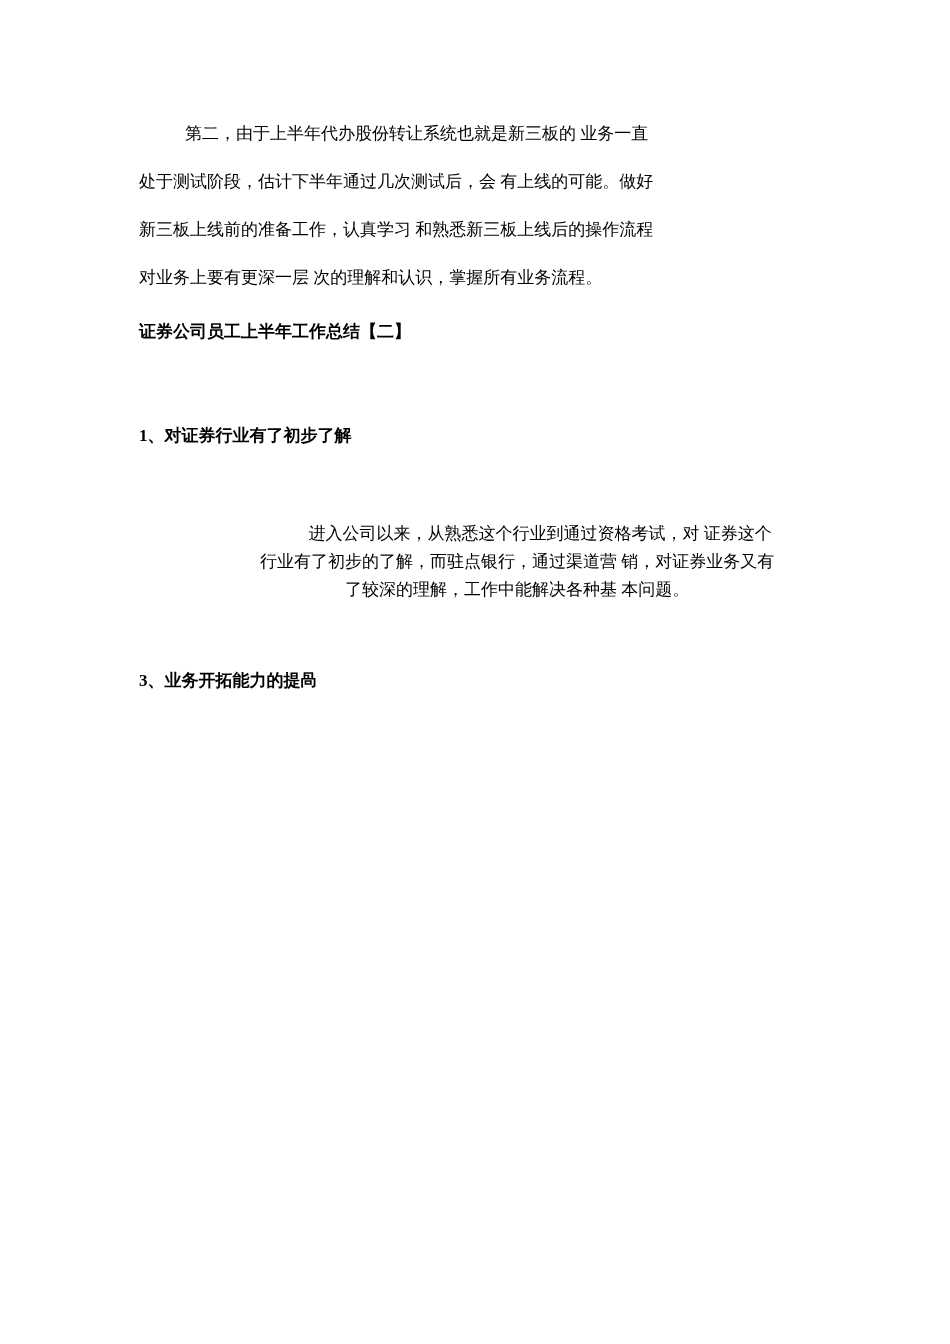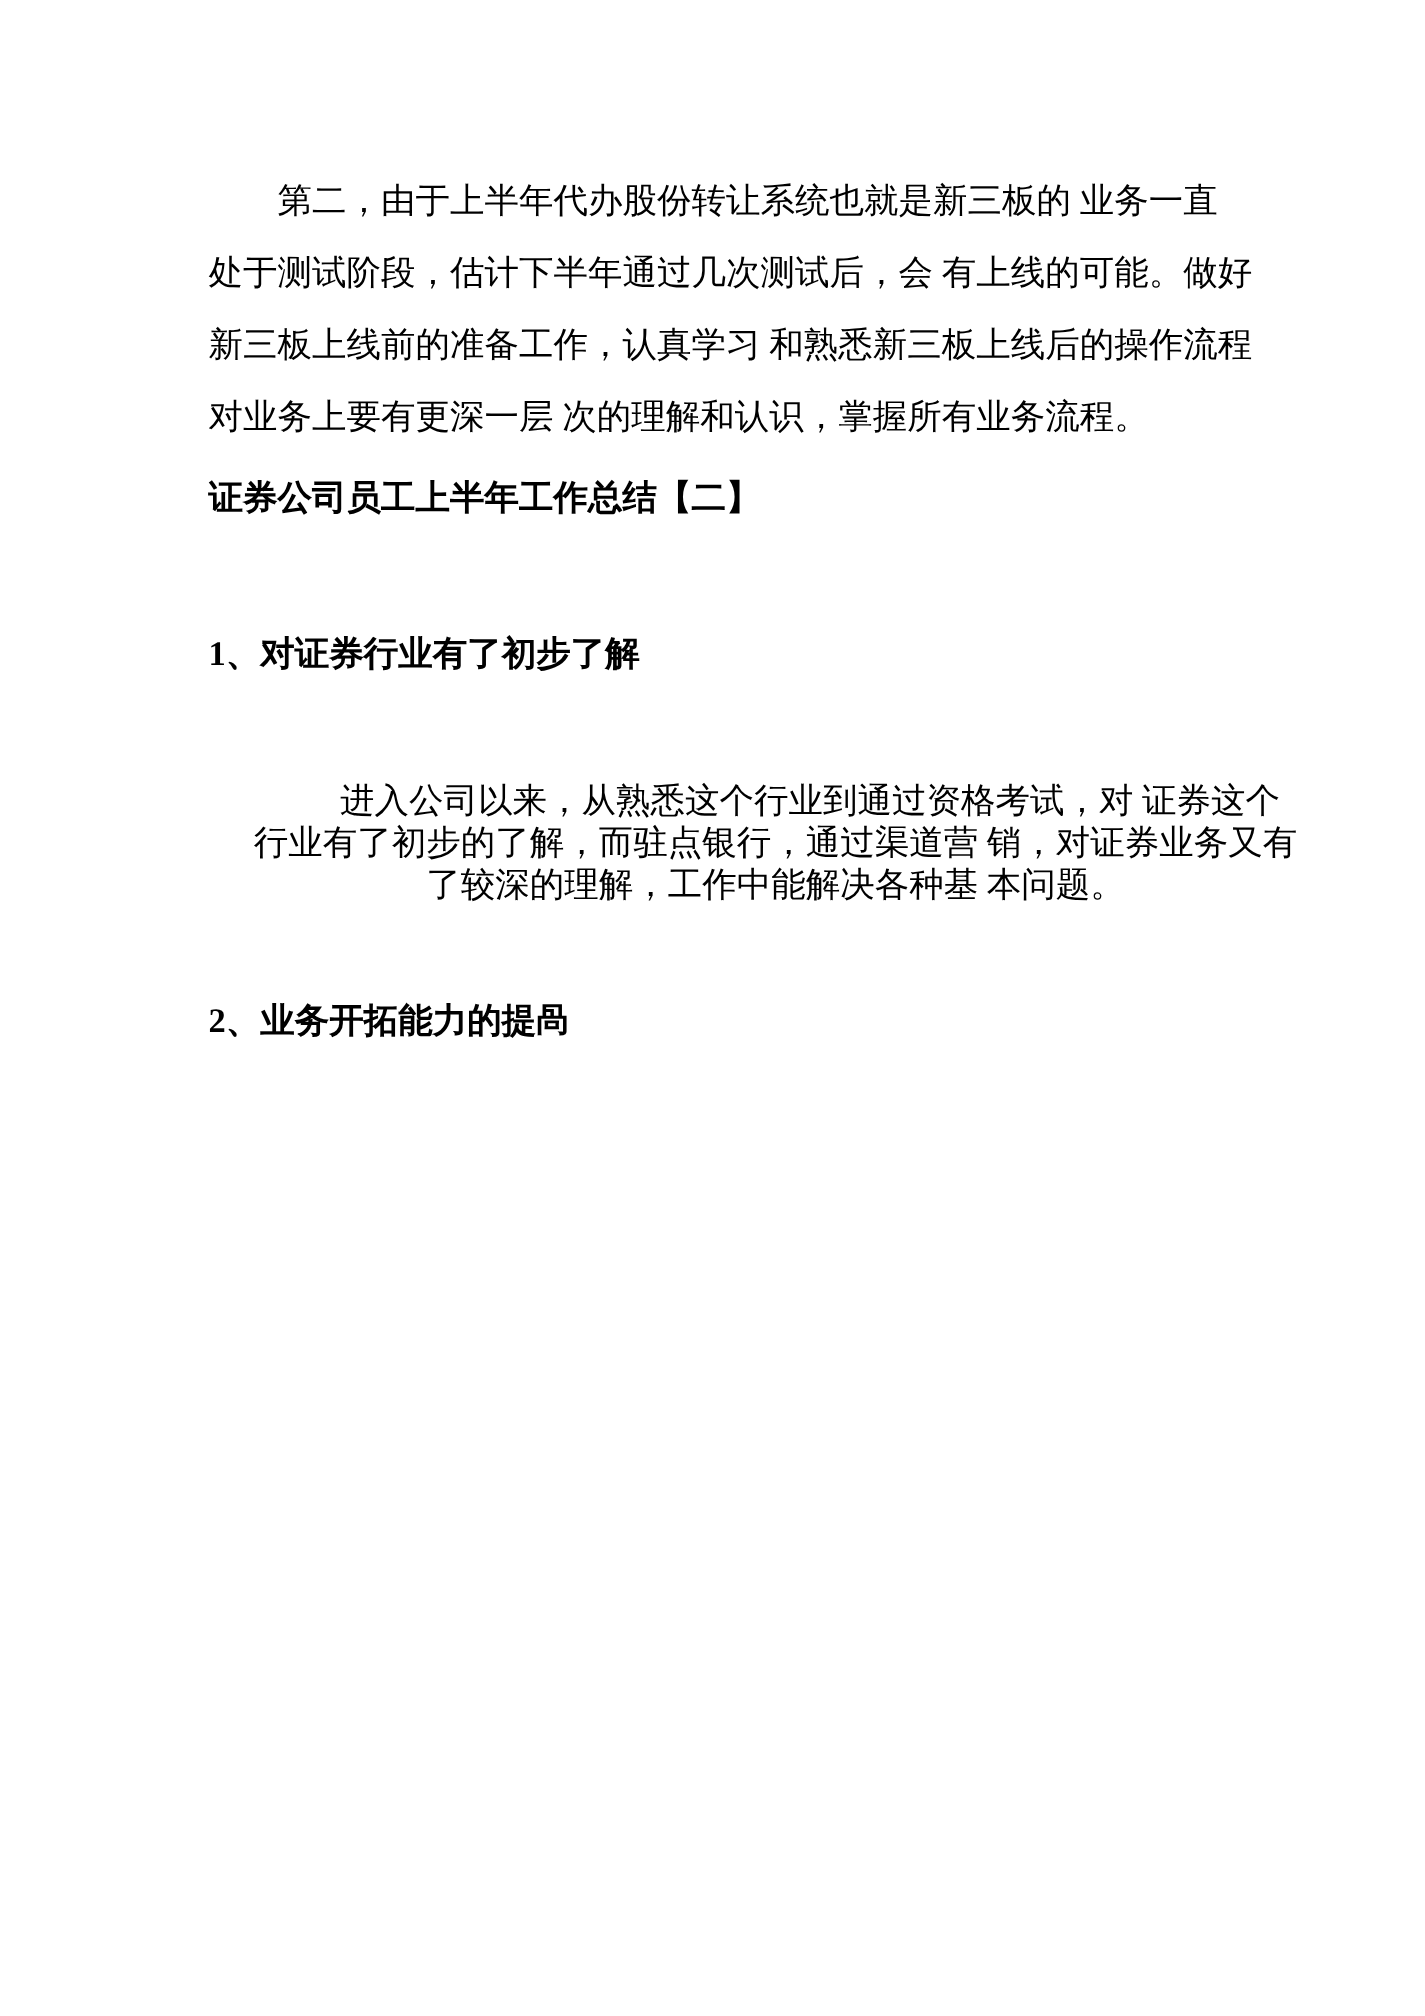--- a/index.html
+++ b/index.html
@@ -12,21 +12,21 @@
     width: 950px;
     height: 1344px;
     background: #ffffff;
     overflow: hidden;
   }
   .content {
     box-sizing: border-box;
     width: 100%;
     padding: 0 55px 0 139px;
     font-family: "Liberation Serif", "DejaVu Serif", serif;
-    font-size: 23px;
+    font-size: 17px;
     font-weight: 400;
     color: #000000;
     letter-spacing: 0px;
   }
   .para {
     margin: 0;
     line-height: 48px;
     text-align: left;
   }
   .para.indent {
@@ -59,17 +59,17 @@
     <p class="para indent mt-p1">第二，由于上半年代办股份转让系统也就是新三板的 业务一直<br>处于测试阶段，估计下半年通过几次测试后，会 有上线的可能。做好<br>新三板上线前的准备工作，认真学习 和熟悉新三板上线后的操作流程<br>对业务上要有更深一层 次的理解和认识，掌握所有业务流程。</p>
 
 
     <p class="heading mt-sec">证券公司员工上半年工作总结【二】</p>
 
 
     <p class="heading mt-h1">1、对证券行业有了初步了解</p>
 
     <p class="para indent tight mt-p4">进入公司以来，从熟悉这个行业到通过资格考试，对 证券这个<br>行业有了初步的了解，而驻点银行，通过渠道营 销，对证券业务又有<br>了较深的理解，工作中能解决各种基 本问题。</p>
 
-    <p class="heading mt-h2">2、业务开拓能力的提咼</p>
+    <p class="heading mt-h2">3、业务开拓能力的提咼</p>
 
 
   </div>
 </div>
 
 </body></html>

